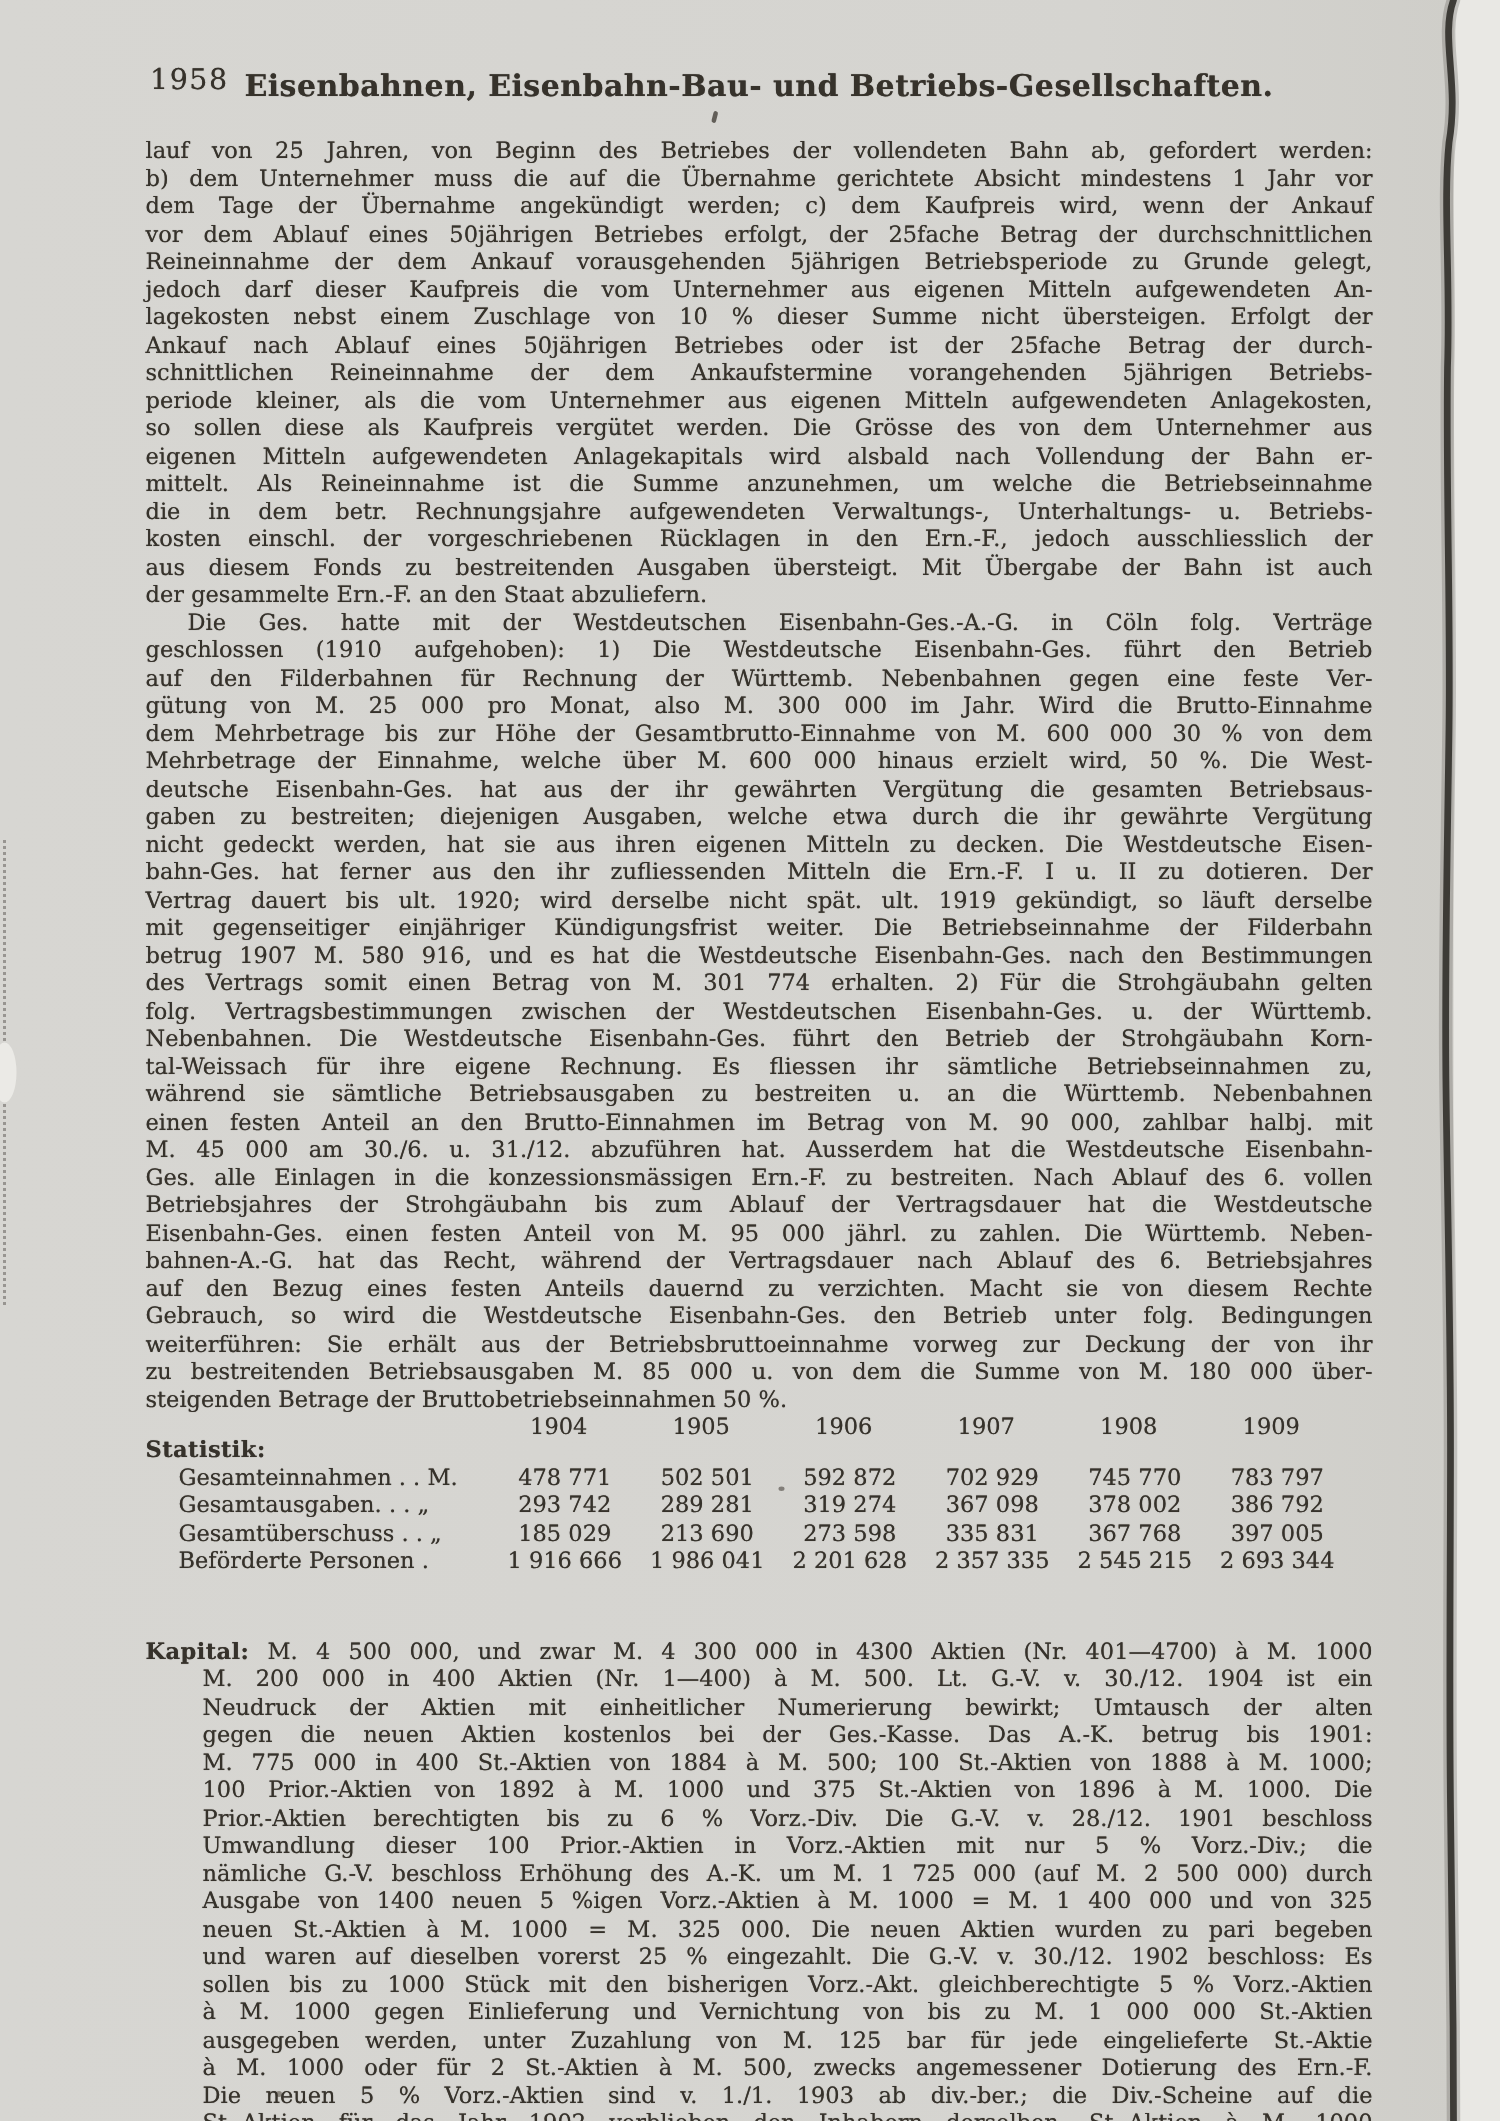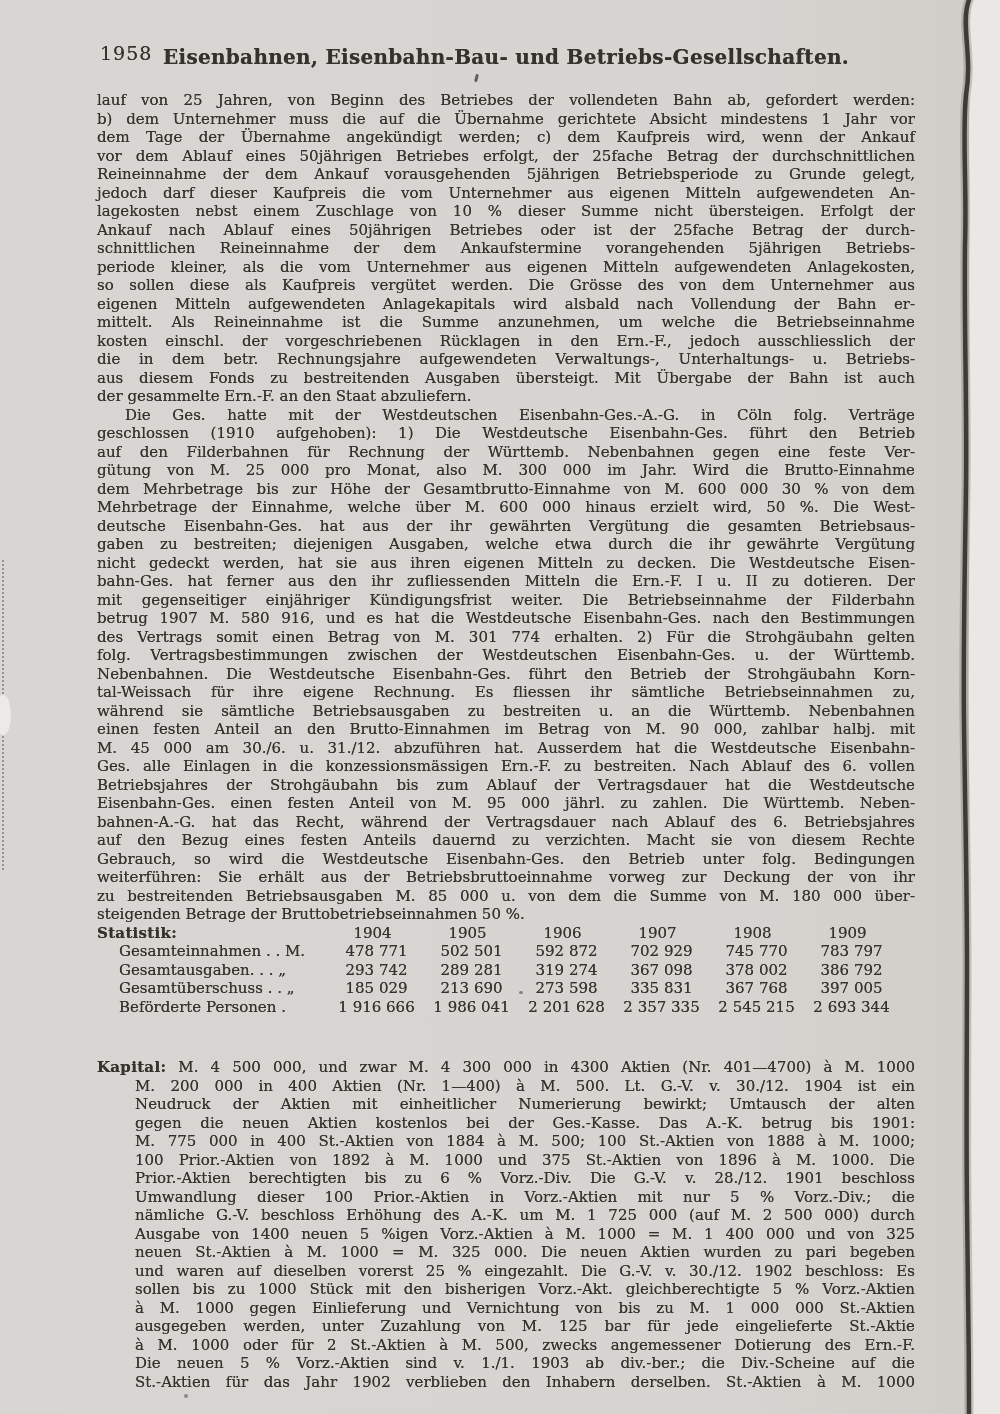--- a/index.html
+++ b/index.html
@@ -32,21 +32,21 @@
   .text-block{position:absolute;left:97px;top:91px;width:818px;font-size:15px;}
   .tline{line-height:18.5px;height:18.5px;white-space:nowrap;
     text-align:justify;text-align-last:justify;overflow:visible;}
   .tline.noj{text-align-last:left;}
   .para.indent .tline:first-child{text-indent:28px;}
 
   .stat .srow{display:grid;grid-template-columns:240px repeat(6,95px);}
   .scell{line-height:18.5px;height:18.5px;white-space:nowrap;}
   .snum{text-align:center;padding-right:16px;}
   .snum.year{padding-right:24px;}
-  .scell.head{font-weight:700;letter-spacing:0.3px;}
+  .scell.head{font-weight:700;letter-spacing:0.3px;margin-top:15px;}
   .scell.rowlabel{padding-left:22px;}
 
   .kapital .tline{padding-left:38px;}
   .kapital .tline.kfirst{padding-left:0;margin-top:42px;}
   .kapital .klabel{font-weight:700;letter-spacing:0.3px;}
 </style>
 </head>
 <body>
 
 <div class="page">
@@ -73,36 +73,37 @@
         <div class="tline">vor dem Ablauf eines 50jährigen Betriebes erfolgt, der 25fache Betrag der durchschnittlichen</div>
         <div class="tline">Reineinnahme der dem Ankauf vorausgehenden 5jährigen Betriebsperiode zu Grunde gelegt,</div>
         <div class="tline">jedoch darf dieser Kaufpreis die vom Unternehmer aus eigenen Mitteln aufgewendeten An-</div>
         <div class="tline">lagekosten nebst einem Zuschlage von 10 % dieser Summe nicht übersteigen.  Erfolgt der</div>
         <div class="tline">Ankauf nach Ablauf eines 50jährigen Betriebes oder ist der 25fache Betrag der durch-</div>
         <div class="tline">schnittlichen Reineinnahme der dem Ankaufstermine vorangehenden 5jährigen Betriebs-</div>
         <div class="tline">periode kleiner, als die vom Unternehmer aus eigenen Mitteln aufgewendeten Anlagekosten,</div>
         <div class="tline">so sollen diese als Kaufpreis vergütet werden.  Die Grösse des von dem Unternehmer aus</div>
         <div class="tline">eigenen Mitteln aufgewendeten Anlagekapitals wird alsbald nach Vollendung der Bahn er-</div>
         <div class="tline">mittelt.  Als Reineinnahme ist die Summe anzunehmen, um welche die Betriebseinnahme</div>
+        <div class="tline">die in dem betr. Rechnungsjahre aufgewendeten Verwaltungs-, Unterhaltungs- u. Betriebs-</div>
         <div class="tline">kosten einschl. der vorgeschriebenen Rücklagen in den Ern.-F., jedoch ausschliesslich der</div>
-        <div class="tline">die in dem betr. Rechnungsjahre aufgewendeten Verwaltungs-, Unterhaltungs- u. Betriebs-</div>
         <div class="tline">aus diesem Fonds zu bestreitenden Ausgaben übersteigt.  Mit Übergabe der Bahn ist auch</div>
         <div class="tline noj">der gesammelte Ern.-F. an den Staat abzuliefern.</div>
       </div>
     <div class="para indent">
         <div class="tline">Die Ges. hatte mit der Westdeutschen Eisenbahn-Ges.-A.-G. in Cöln folg. Verträge</div>
         <div class="tline">geschlossen (1910 aufgehoben): 1) Die Westdeutsche Eisenbahn-Ges. führt den Betrieb</div>
         <div class="tline">auf den Filderbahnen für Rechnung der Württemb. Nebenbahnen gegen eine feste Ver-</div>
         <div class="tline">gütung von M. 25 000 pro Monat, also M. 300 000 im Jahr.  Wird die Brutto-Einnahme</div>
         <div class="tline">dem Mehrbetrage bis zur Höhe der Gesamtbrutto-Einnahme von M. 600 000 30 % von dem</div>
         <div class="tline">Mehrbetrage der Einnahme, welche über M. 600 000 hinaus erzielt wird, 50 %.  Die West-</div>
         <div class="tline">deutsche Eisenbahn-Ges. hat aus der ihr gewährten Vergütung die gesamten Betriebsaus-</div>
         <div class="tline">gaben zu bestreiten; diejenigen Ausgaben, welche etwa durch die ihr gewährte Vergütung</div>
         <div class="tline">nicht gedeckt werden, hat sie aus ihren eigenen Mitteln zu decken.  Die Westdeutsche Eisen-</div>
         <div class="tline">bahn-Ges. hat ferner aus den ihr zufliessenden Mitteln die Ern.-F. I u. II zu dotieren.  Der</div>
+        <div class="tline">Vertrag dauert bis ult. 1920; wird derselbe nicht spät. ult. 1919 gekündigt, so läuft derselbe</div>
         <div class="tline">mit gegenseitiger einjähriger Kündigungsfrist weiter.  Die Betriebseinnahme der Filderbahn</div>
         <div class="tline">betrug 1907 M. 580 916, und es hat die Westdeutsche Eisenbahn-Ges. nach den Bestimmungen</div>
         <div class="tline">des Vertrags somit einen Betrag von M. 301 774 erhalten.  2) Für die Strohgäubahn gelten</div>
         <div class="tline">folg. Vertragsbestimmungen zwischen der Westdeutschen Eisenbahn-Ges. u. der Württemb.</div>
         <div class="tline">Nebenbahnen.  Die Westdeutsche Eisenbahn-Ges. führt den Betrieb der Strohgäubahn Korn-</div>
         <div class="tline">tal-Weissach für ihre eigene Rechnung.  Es fliessen ihr sämtliche Betriebseinnahmen zu,</div>
         <div class="tline">während sie sämtliche Betriebsausgaben zu bestreiten u. an die Württemb. Nebenbahnen</div>
         <div class="tline">einen festen Anteil an den Brutto-Einnahmen im Betrag von M. 90 000, zahlbar halbj. mit</div>
         <div class="tline">M. 45 000 am 30./6. u. 31./12. abzuführen hat.  Ausserdem hat die Westdeutsche Eisenbahn-</div>
         <div class="tline">Ges. alle Einlagen in die konzessionsmässigen Ern.-F. zu bestreiten.  Nach Ablauf des 6. vollen</div>

